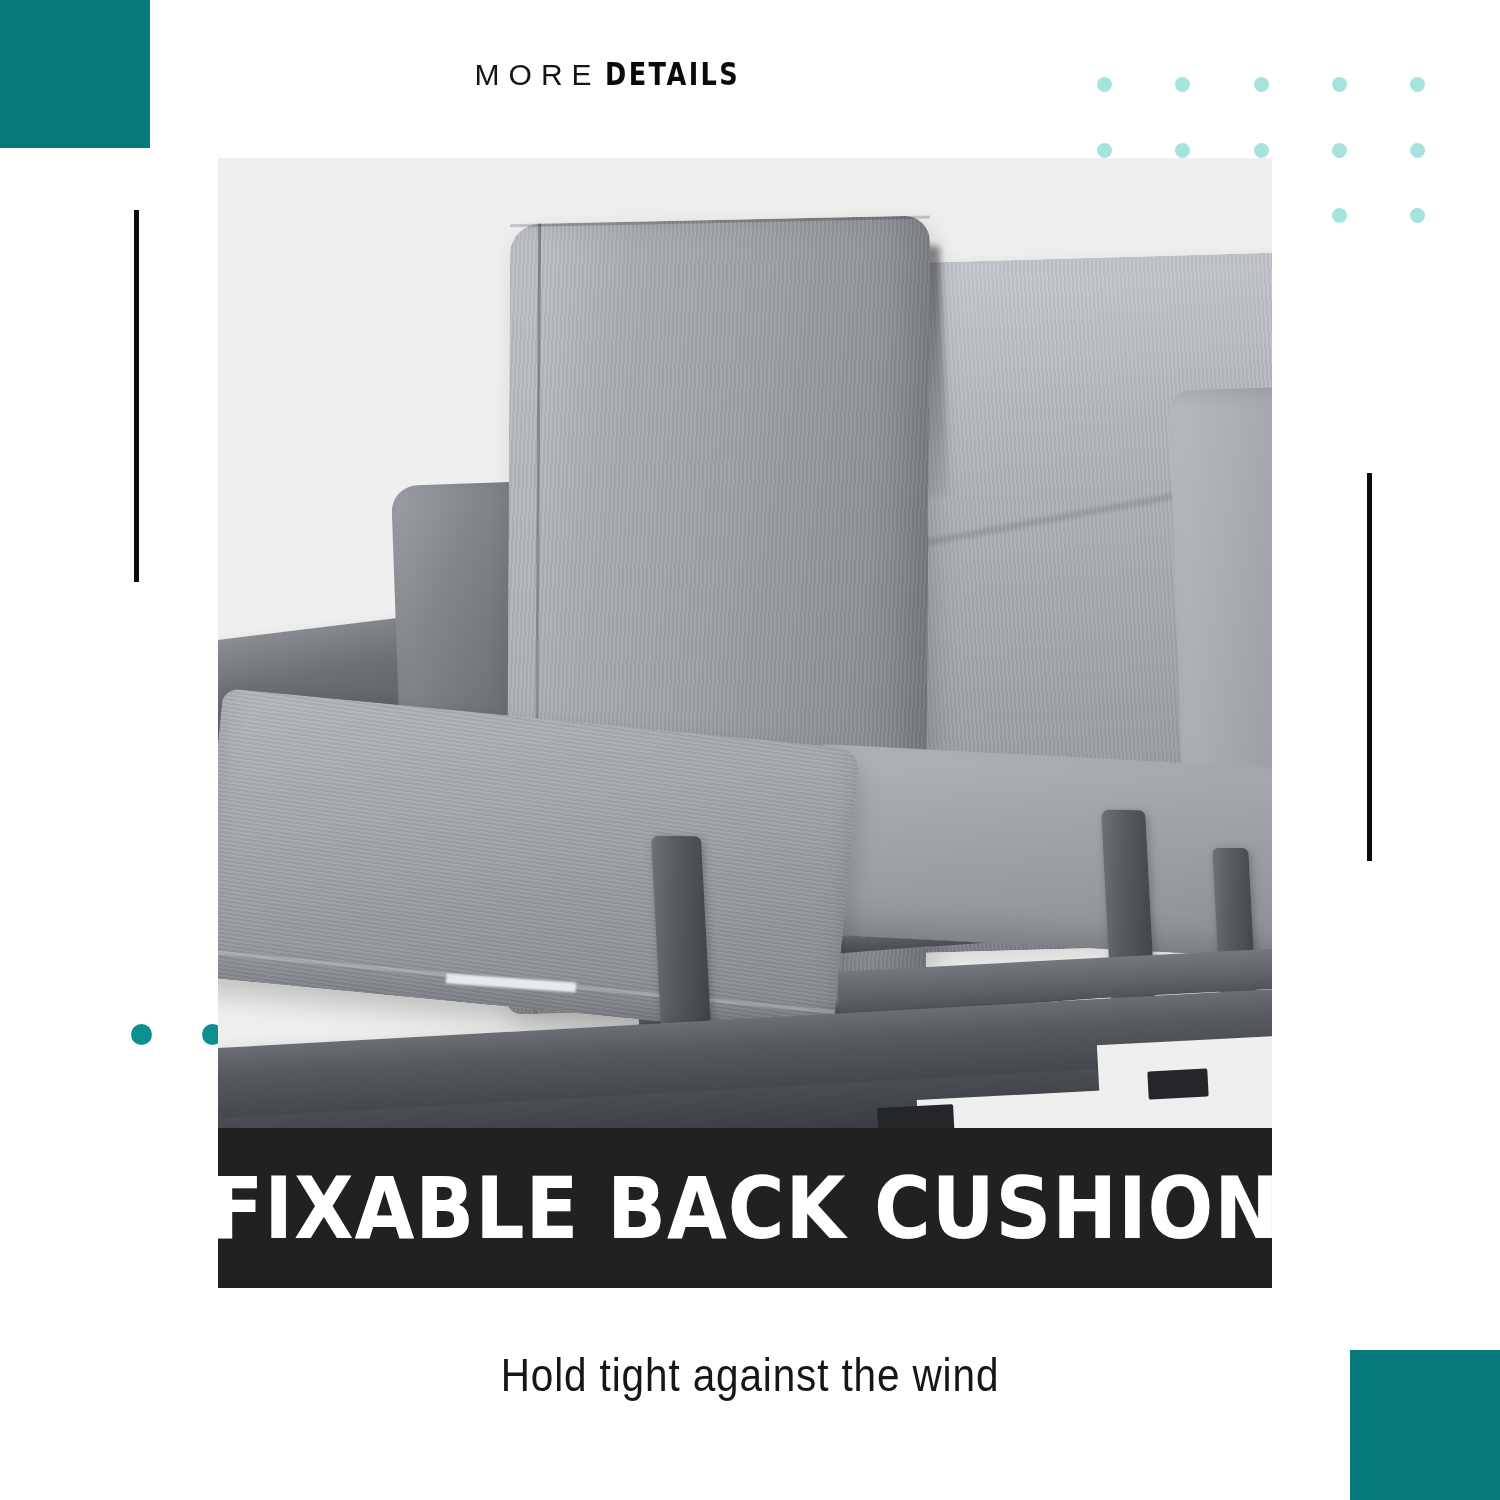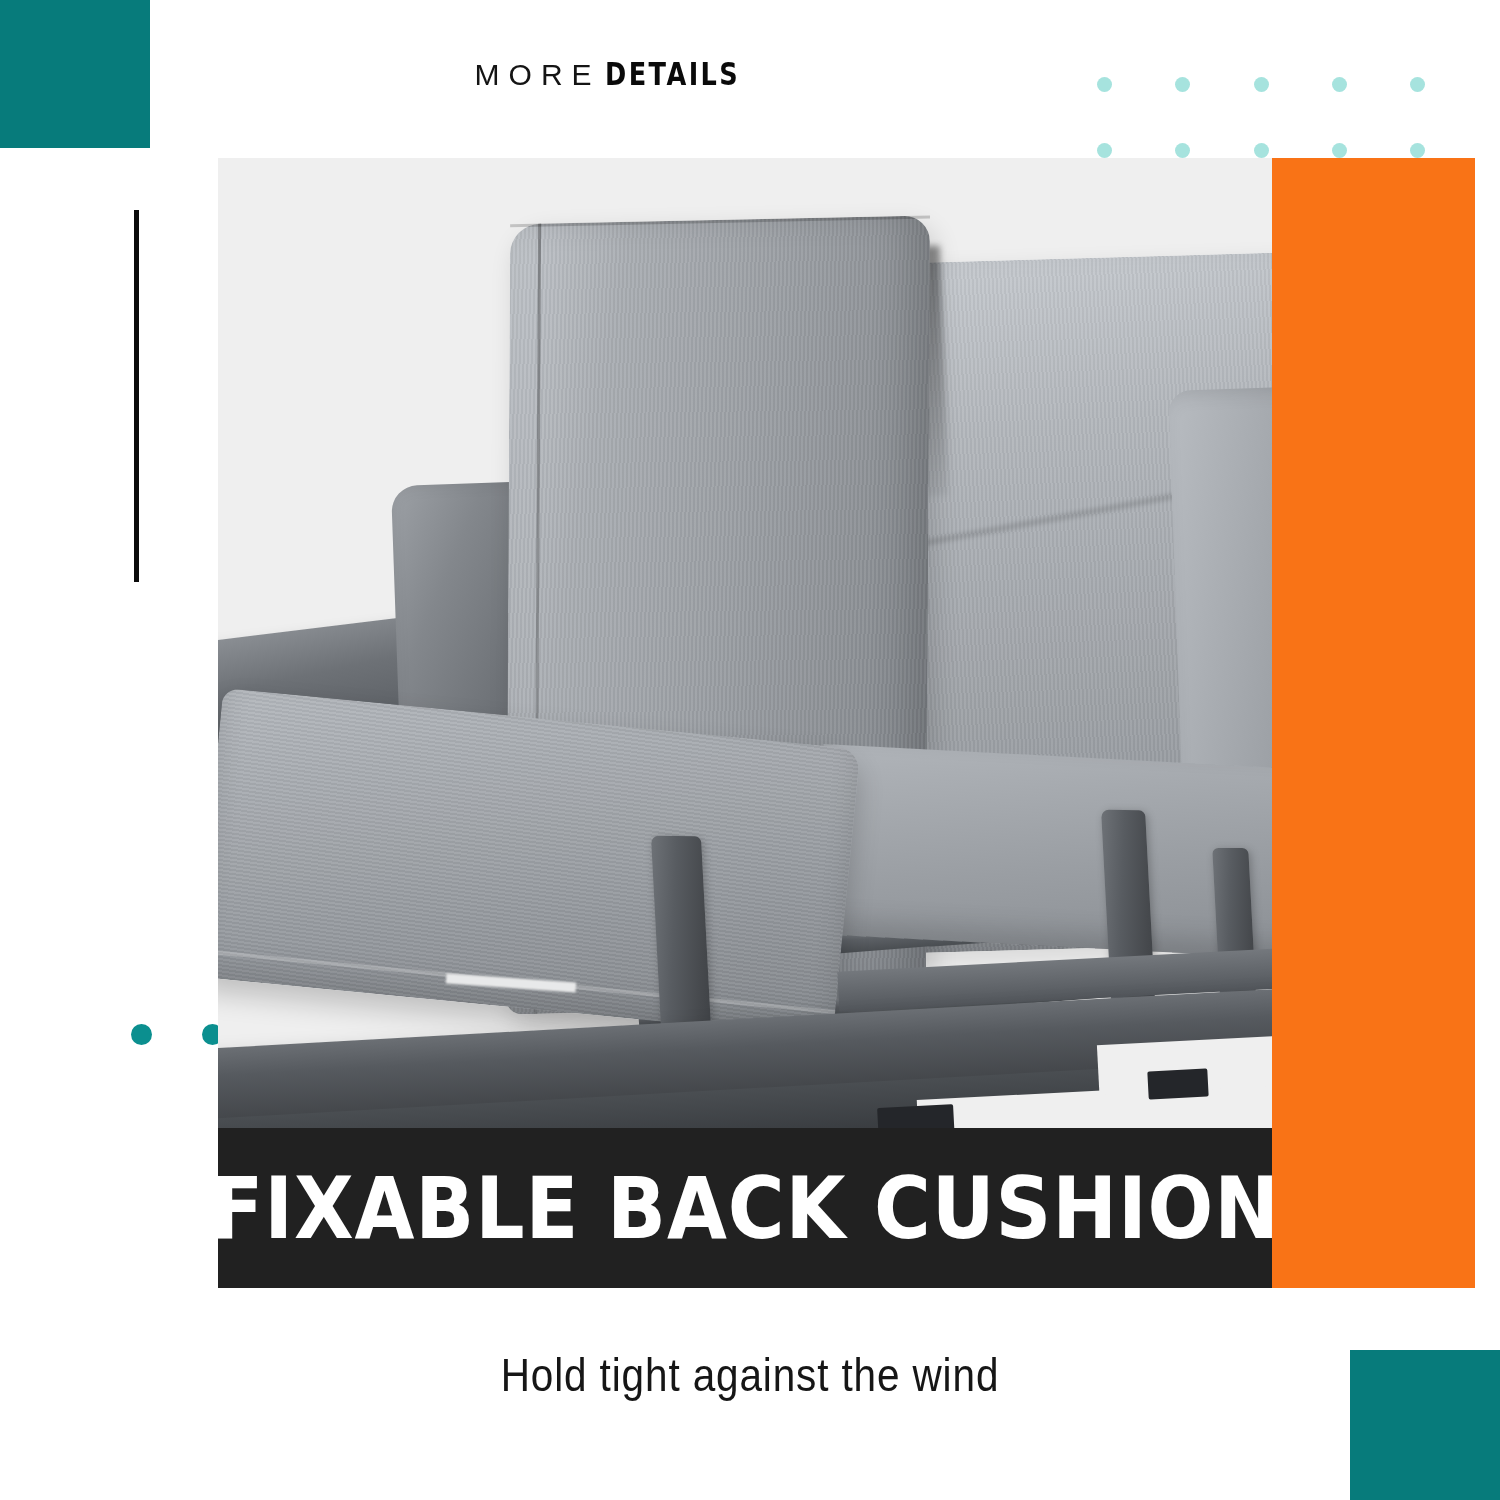--- a/index.html
+++ b/index.html
@@ -46,22 +46,22 @@
 
   
   #dot-grid{position:absolute;left:1097px;top:77px;width:334px;height:148px;}
   #dot-grid .grid-dot{
     position:absolute;width:15px;height:15px;border-radius:50%;
     background:#a6e3de;
   }
 
   
   #photo-card{
-    position:absolute;left:218px;top:158px;width:1257px;height:1130px;
-    overflow:hidden;background:#f97316;
+    position:absolute;left:218px;top:158px;width:1054px;height:1130px;
+    overflow:hidden;background:#be185d;
   }
   #photo{
     position:absolute;left:0;top:0;width:1054px;height:970px;
     background:#efefef;overflow:hidden;
   }
 
   
   .sc{position:absolute;}
 
   

